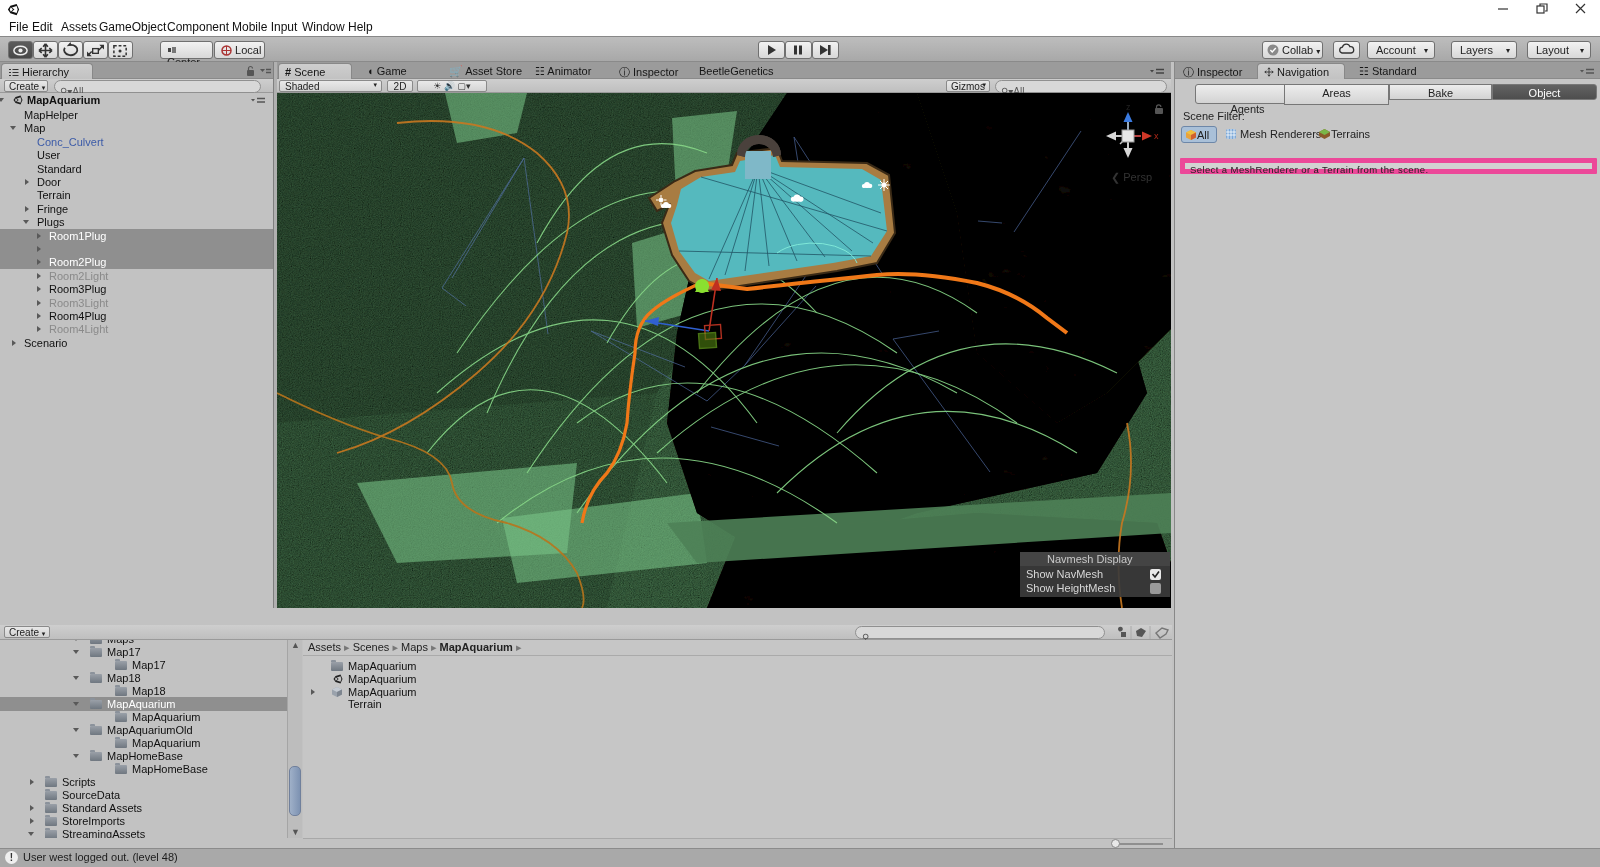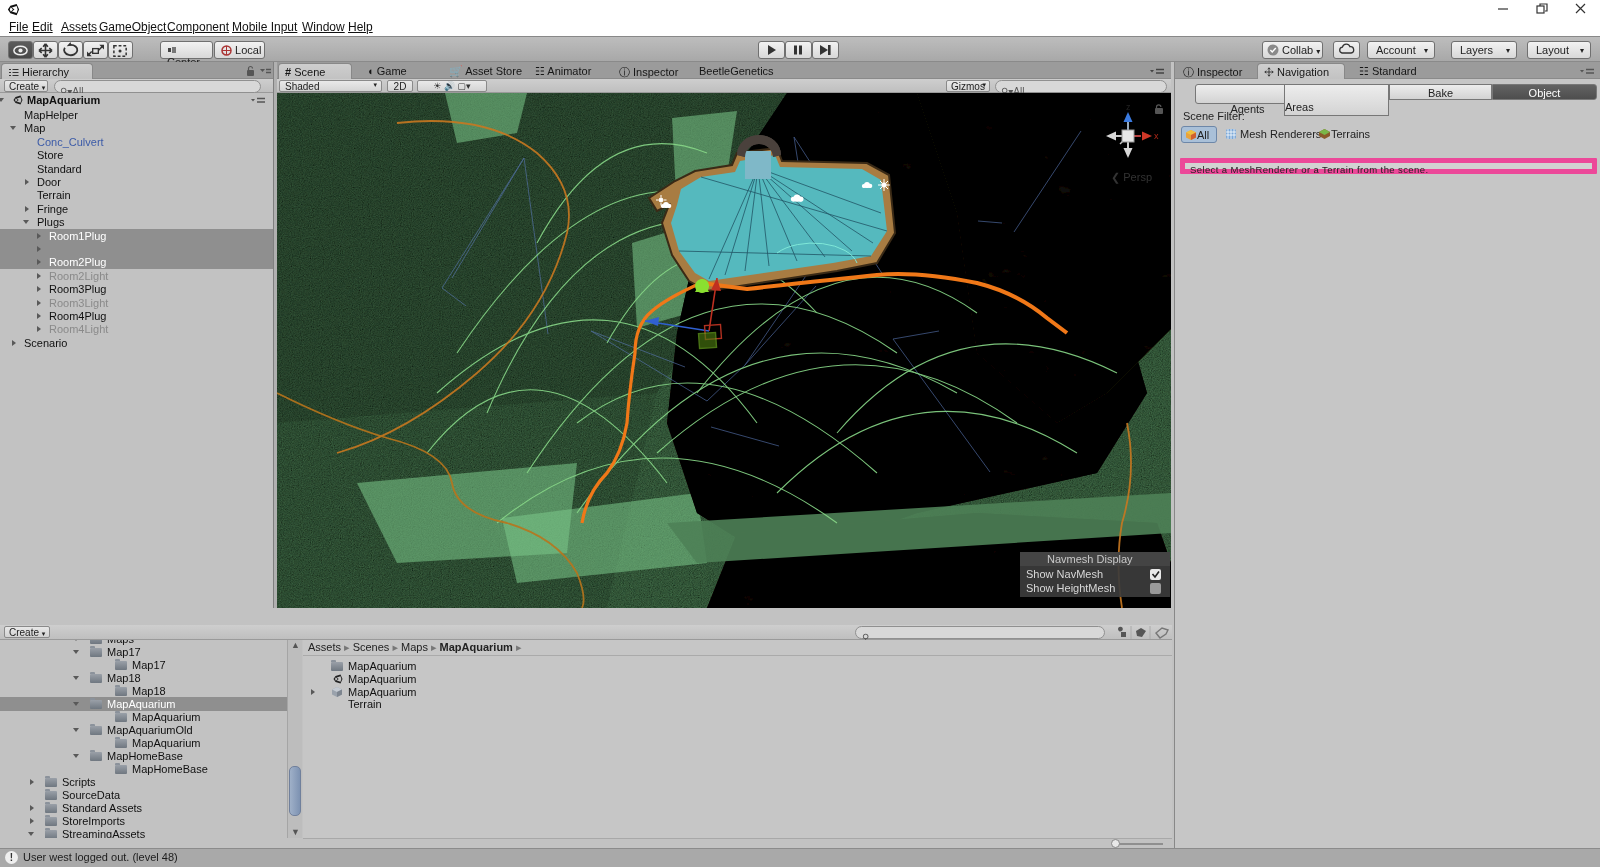--- a/index.html
+++ b/index.html
@@ -1,21 +1,21 @@
 <!DOCTYPE html>
 <html><head><meta charset="utf-8"><style>
 * { margin:0; padding:0; box-sizing:border-box; }
 html,body { width:1600px; height:867px; overflow:hidden;
   font-family:"Liberation Sans", sans-serif; background:#c2c2c2; }
 .abs { position:absolute; }
 .titlebar { left:0; top:0; width:1600px; height:19px; background:#ffffff;
   font-size:12px; color:#000; }
 .menubar { left:0; top:19px; width:1600px; height:17px; background:#ffffff;
   font-size:12px; color:#111; }
-.menubar span { position:absolute; top:1px;text-decoration:underline; }
+.menubar span { position:absolute; top:1px; }
 .toolbar { left:0; top:36px; width:1600px; height:26px;
   background:linear-gradient(#bdbdbd,#a8a8a8);
   border-top:1px solid #888; border-bottom:1px solid #8a8a8a; }
 .tbtn { position:absolute; top:4px; height:18px;
   background:linear-gradient(#f2f2f2,#d8d8d8);
   border:1px solid #707070; border-radius:3px; font-size:11px; color:#222; }
 .tbtn.dark { background:linear-gradient(#5c5c5c,#484848); }
 .tabstrip { background:#9b9b9b; border-bottom:1px solid #8a8a8a; height:17px; }
 .tab { position:absolute; top:1px; height:16px; font-size:11px; color:#161616;
   padding:2px 6px 0 6px; border-radius:4px 4px 0 0; white-space:nowrap; }
@@ -144,21 +144,21 @@
         <span class="abs" style="left:24px;top:1px;color:#101010;font-weight:normal">MapHelper</span>
       </div>
 <div class="row" style="top:28.4px">
         <span class="trid" style="left:10px"></span>
         <span class="abs" style="left:24px;top:1px;color:#101010;font-weight:normal">Map</span>
       </div>
 <div class="row" style="top:41.8px">
         <span class="abs" style="left:37px;top:1px;color:#3c5ba8;font-weight:normal">Conc_Culvert</span>
       </div>
 <div class="row" style="top:55.199999999999996px">
-        <span class="abs" style="left:37px;top:1px;color:#101010;font-weight:normal">Store</span>
+        <span class="abs" style="left:37px;top:1px;color:#101010;font-weight:normal">User</span>
       </div>
 <div class="row" style="top:68.6px">
         <span class="abs" style="left:37px;top:1px;color:#101010;font-weight:normal">Standard</span>
       </div>
 <div class="row" style="top:82.0px">
         <span class="tri" style="left:25px"></span>
         <span class="abs" style="left:37px;top:1px;color:#101010;font-weight:normal">Door</span>
       </div>
 <div class="row" style="top:95.4px">
         <span class="abs" style="left:37px;top:1px;color:#101010;font-weight:normal">Terrain</span>
@@ -389,21 +389,21 @@
           <path d="M12 2 v20 M2 12 h20 M12 2 l-3 3.5 M12 2 l3 3.5 M12 22 l-3 -3.5 M12 22 l3 -3.5 M2 12 l3.5 -3 M2 12 l3.5 3 M22 12 l-3.5 -3 M22 12 l-3.5 3" stroke="#333" stroke-width="2.2" fill="none"></path>
         </svg> Navigation</div>
 <div class="tab" style="left:178px">☷ Standard</div>
 <svg class="abs" style="left:404px;top:6px" width="18" height="8" viewBox="0 0 18 8">
         <path d="M1 2 l2 2.4 l2 -2.4 z" fill="#555"></path>
         <path d="M7 1.5 h8 M7 5 h8" stroke="#555" stroke-width="1.4"></path>
       </svg>
 </div>
 <div class="abs" style="left:0;top:22px;width:426px;height:17px">
 <div class="abs" style="left:20px;top:0;width:105px;height:16px;background:linear-gradient(#ededed,#d3d3d3);color:#222;border-radius:3px 0 0 3px;border:1px solid #777;font-size:11px;text-align:center;padding-top:18px">Agents</div>
-<div class="abs" style="left:109px;top:0;width:105px;height:32px;background:linear-gradient(#ededed,#d3d3d3);color:#222;border:1px solid #777;font-size:11px;padding-top:16px">Areas</div>
+<div class="abs" style="left:109px;top:0;width:105px;height:21px;background:linear-gradient(#ededed,#d3d3d3);color:#222;border:1px solid #777;font-size:11px;text-align:center;padding-top:2px">Areas</div>
 <div class="abs" style="left:214px;top:0;width:103px;height:16px;background:linear-gradient(#ededed,#d3d3d3);color:#222;border:1px solid #777;font-size:11px;text-align:center;padding-top:2px">Bake</div>
 <div class="abs" style="left:317px;top:0;width:105px;height:16px;background:linear-gradient(#636363,#4e4e4e);color:#fff;border-radius:0 3px 3px 0;border:1px solid #777;font-size:11px;text-align:center;padding-top:2px">Object</div>
 </div>
 <div class="abs" style="left:8px;top:48px;font-size:11px;color:#222">Scene Filter:</div>
 <div class="abs" style="left:6px;top:64px;width:36px;height:17px;background:#a9c0d8;border:1px solid #6d87a8;border-radius:3px;font-size:11px;color:#222;padding:2px 0 0 3px"><svg width="12" height="12" viewBox="0 0 12 12" style="vertical-align:-2px">
         <path d="M6 1 L11 3.5 L11 8.5 L6 11 L1 8.5 L1 3.5 Z" fill="#e8a33d"></path>
         <path d="M6 1 L11 3.5 L6 6 L1 3.5 Z" fill="#f0c040"></path>
         <path d="M6 6 L11 3.5 L11 8.5 L6 11 Z" fill="#d06030"></path>
       </svg>All</div>
 <div class="abs" style="left:50px;top:66px;font-size:11px;color:#222"><svg width="12" height="12" viewBox="0 0 12 12" style="vertical-align:-2px">

